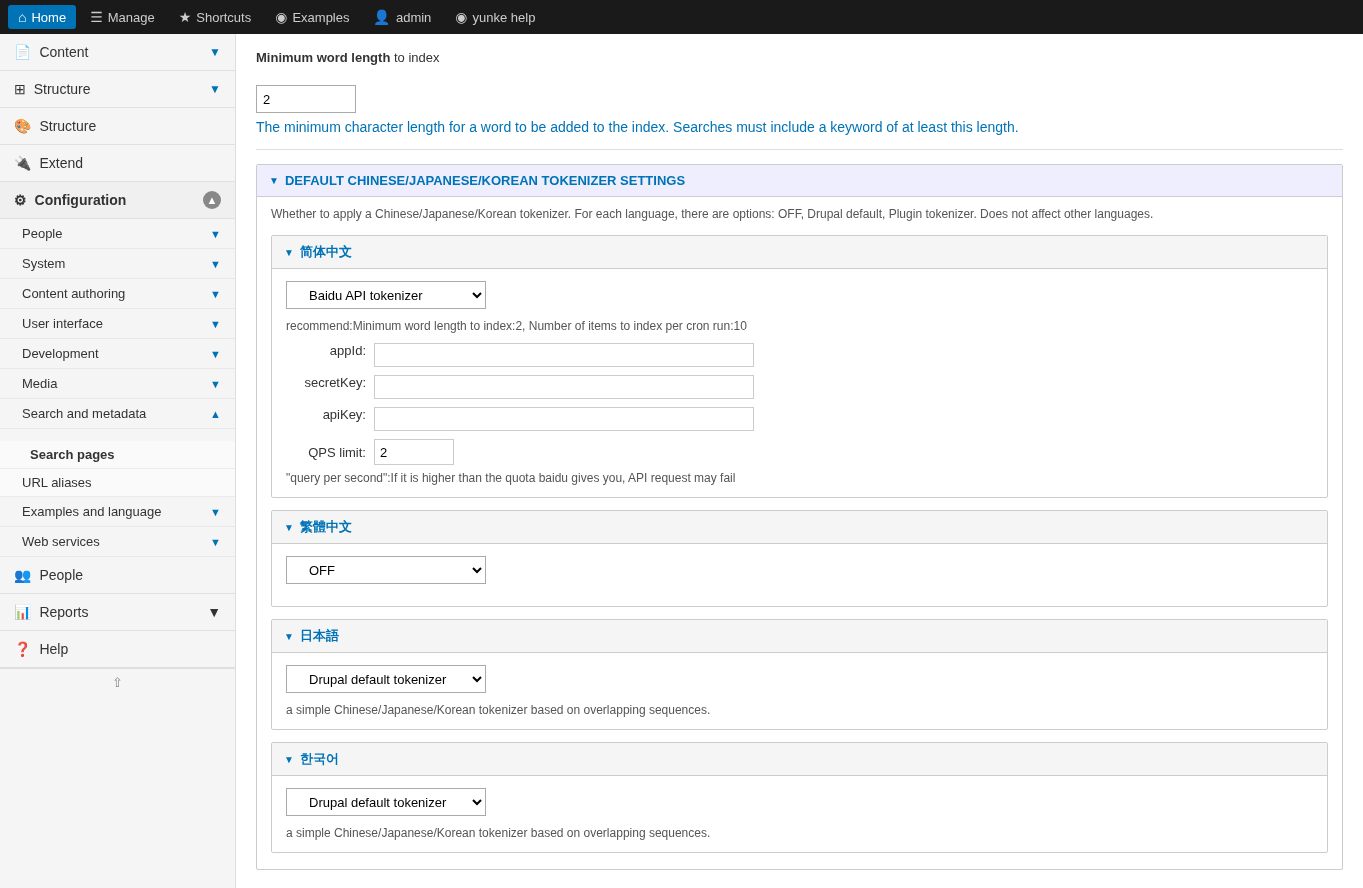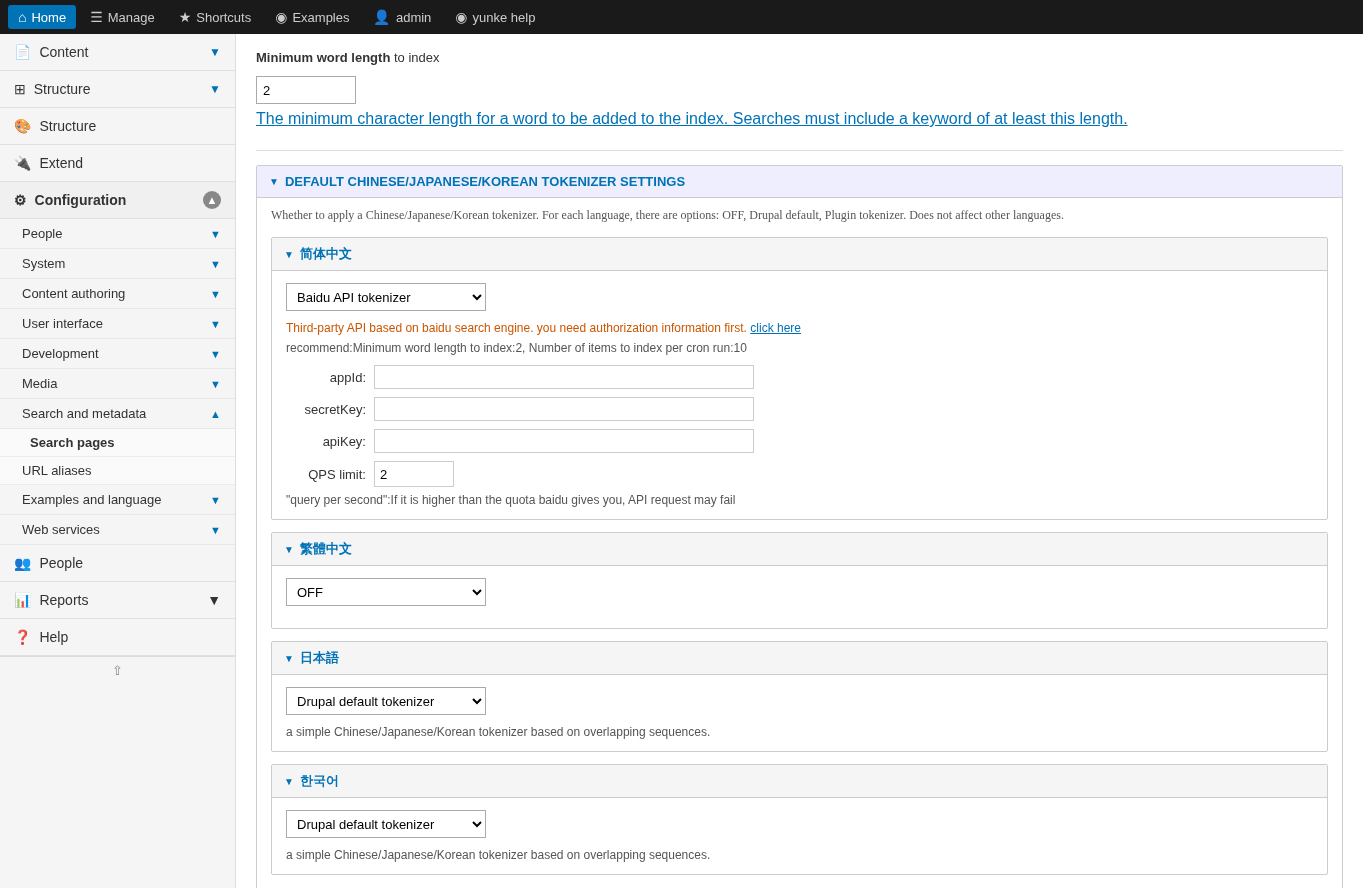--- a/index.html
+++ b/index.html
@@ -81,21 +81,21 @@
 
     .sidebar-sub-sub-item {
       padding: 6px 14px 6px 30px;
       border-bottom: 1px solid #ebebeb;
       cursor: pointer;
       font-size: 13px;
       color: #333;
       background: #fafafa;
       font-weight: bold;
     }
-    .sidebar-sub-sub-item.active { font-weight: bold; }
+    .sidebar-sub-sub-item.active { font-weight: bold; margin-top: 12px; }
 
     .sidebar-sub-sub-item-plain {
       padding: 6px 14px 6px 22px;
       border-bottom: 1px solid #ebebeb;
       cursor: pointer;
       font-size: 13px;
       color: #333;
       background: #fafafa;
     }
 
@@ -113,55 +113,53 @@
     
     .main-content {
       flex: 1;
       overflow-y: auto;
       padding: 16px 20px;
       background: #fff;
     }
     .min-word-label {
       font-size: 13px;
       font-weight: bold;
-      margin-bottom: 11px;
+      margin-bottom: 20px;
       color: #333;
     }
     .min-word-label span { font-weight: normal; }
     .number-input-wrap {
       display: flex;
       align-items: center;
       margin-bottom: 6px;
     }
     .number-input {
       width: 100px;
       height: 26px;
       border: 1px solid #ccc;
       padding: 2px 6px;
       font-size: 13px;
     }
     .helper-text {
-      font-size: 16px;
+      font-size: 14px;
       color: #0073b7;
-      margin-bottom: 22px;
-      text-decoration: underline;
+      margin-bottom: 14px;
     }
 
     
     .collapsible-section {
       border: 1px solid #ccc;
       margin-bottom: 10px;
       border-radius: 2px;
     }
 
     .section-description {
       font-size: 12px;
       color: #555;
       margin-bottom: 14px;
-      font-family: Liberation Serif, serif;
     }
 
     
     .tokenizer-section {
       border: 1px solid #ccc;
       margin-bottom: 12px;
       border-radius: 2px;
     }
     .tokenizer-header {
       background: #f5f5f5;
@@ -180,28 +178,27 @@
     }
 
     .select-wrap {
       margin-bottom: 10px;
     }
     select.tokenizer-select {
       height: 28px;
       border: 1px solid #aaa;
       background: #fff;
       font-size: 13px;
-      padding: 2px 6px;
+      padding: 2px 18px;
       min-width: 200px;
       cursor: pointer;
     }
 
     .field-row {
       display: flex;
-      align-items: center;
       margin-bottom: 8px;
       font-size: 13px;
     }
     .field-label {
       width: 80px;
       text-align: right;
       margin-right: 8px;
       color: #333;
     }
     .field-input {
@@ -443,24 +440,20 @@
             <span>简体中文</span>
           </div>
           <div class="tokenizer-body">
             <div class="select-wrap">
               <select class="tokenizer-select">
                 <option>OFF</option>
                 <option>Drupal default tokenizer</option>
                 <option selected="">Baidu API tokenizer</option>
               </select>
             </div>
-            <div style="font-size:12px;color:#cc5500;margin-bottom:6px;">
-              <span>Third-party API based on baidu search engine. you need authorization information first.</span>
-              <span class="link-blue">click here</span>
-            </div>
             <div style="font-size:12px;color:#555;margin-bottom:10px;">recommend:Minimum word length to index:2, Number of items to index per cron run:10</div>
 
             <div class="field-row">
               <span class="field-label">appId:</span>
               <input type="text" class="field-input" value="" style="">
             </div>
             <div class="field-row">
               <span class="field-label">secretKey:</span>
               <input type="text" class="field-input" value="" style="">
             </div>

